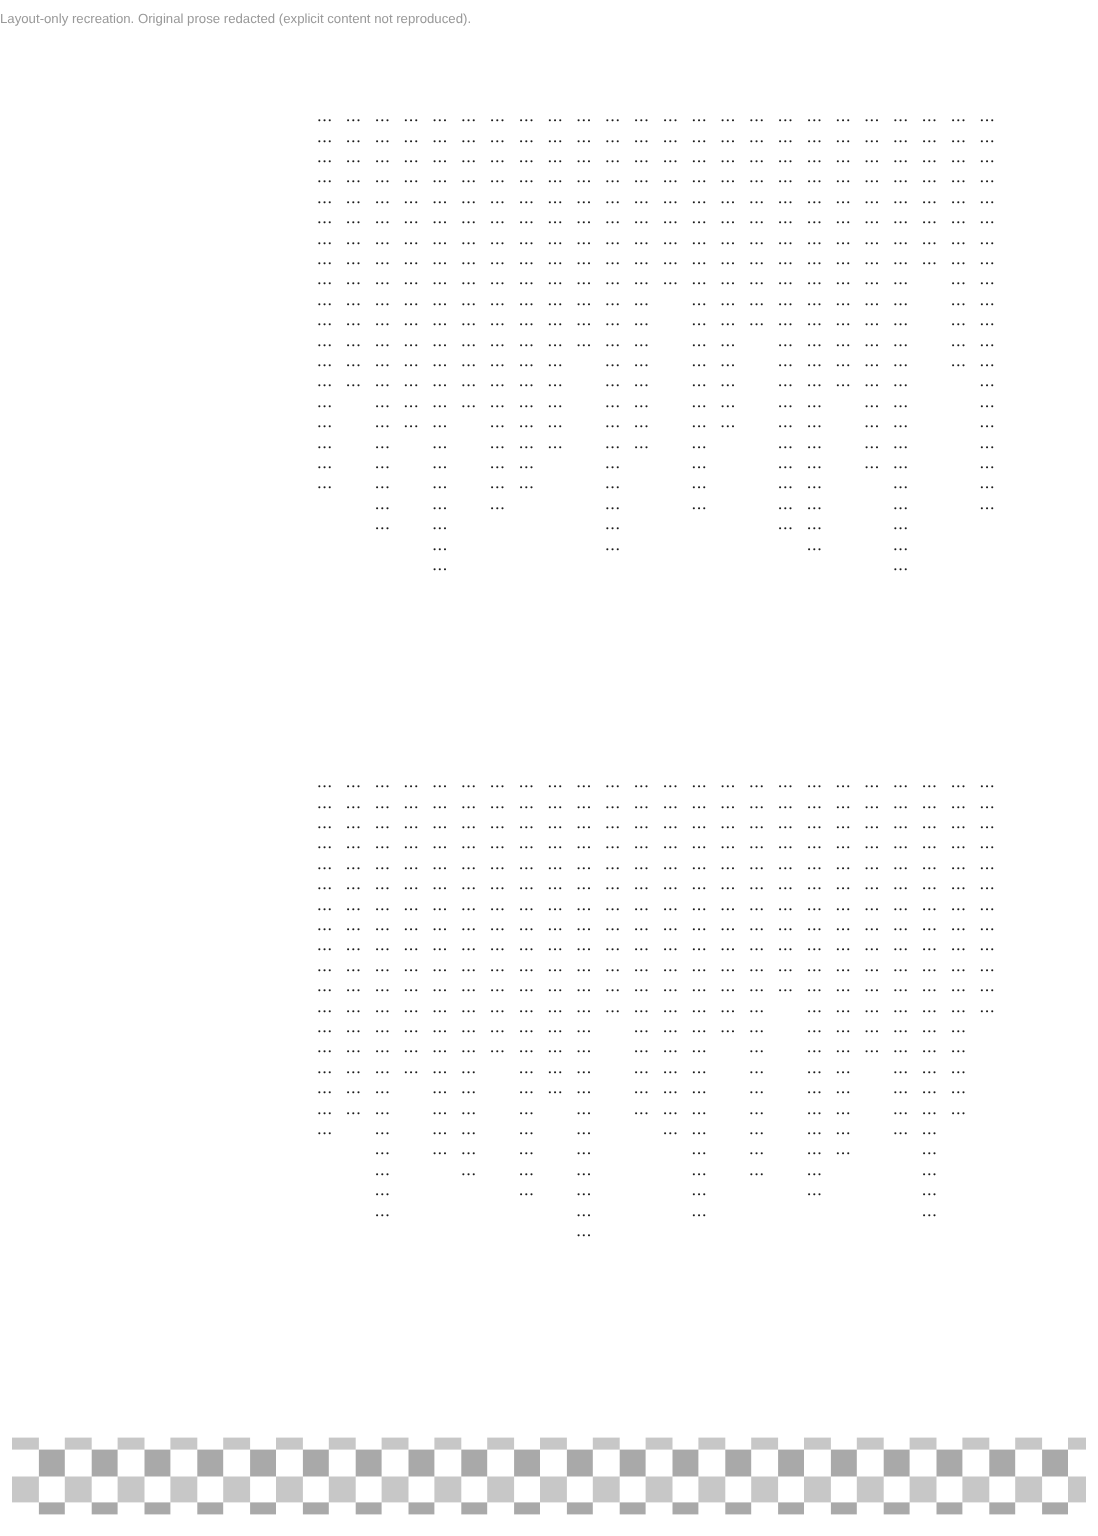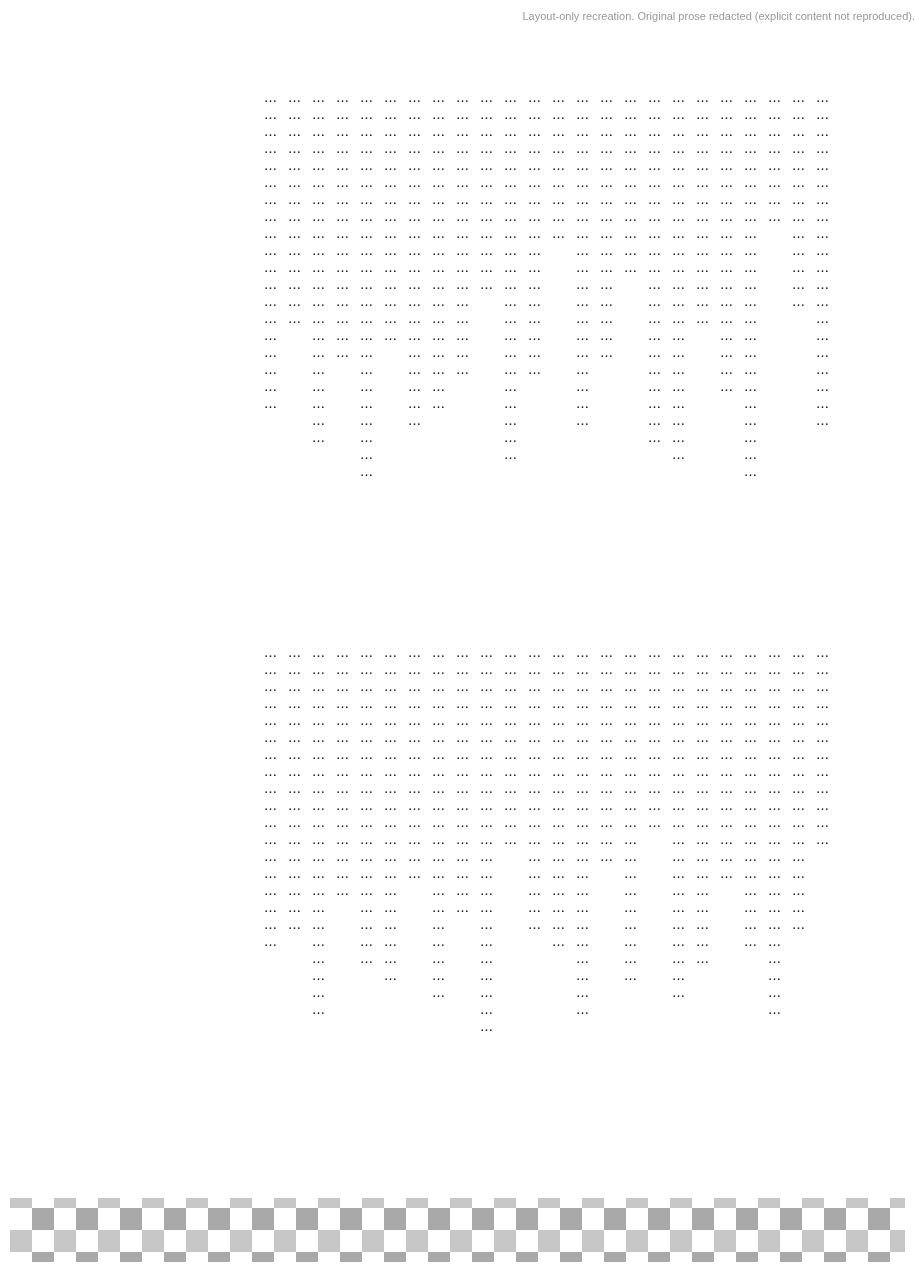--- a/index.html
+++ b/index.html
@@ -34,22 +34,22 @@
     height: 64px;
     background-image:
       conic-gradient(#9a9a9a 90deg, transparent 90deg 180deg,
                      #bdbdbd 180deg 270deg, transparent 270deg);
     background-size: 44px 44px;
     background-position: 0 10px;
     opacity: 0.85;
   }
   .redaction-note {
     position: absolute;
-    top: 10px; left: 0; right: 0;
-    text-align: right;
+    top: 10px; left: 0; right: 12px;
+    text-align: left;
     font-family: "Liberation Sans", sans-serif;
     font-size: 11px;
     color: #999;
   }
 </style>
 </head>
 <body>
 
 <div class="redaction-note">Layout-only recreation. Original prose redacted (explicit content not reproduced).</div>
 

